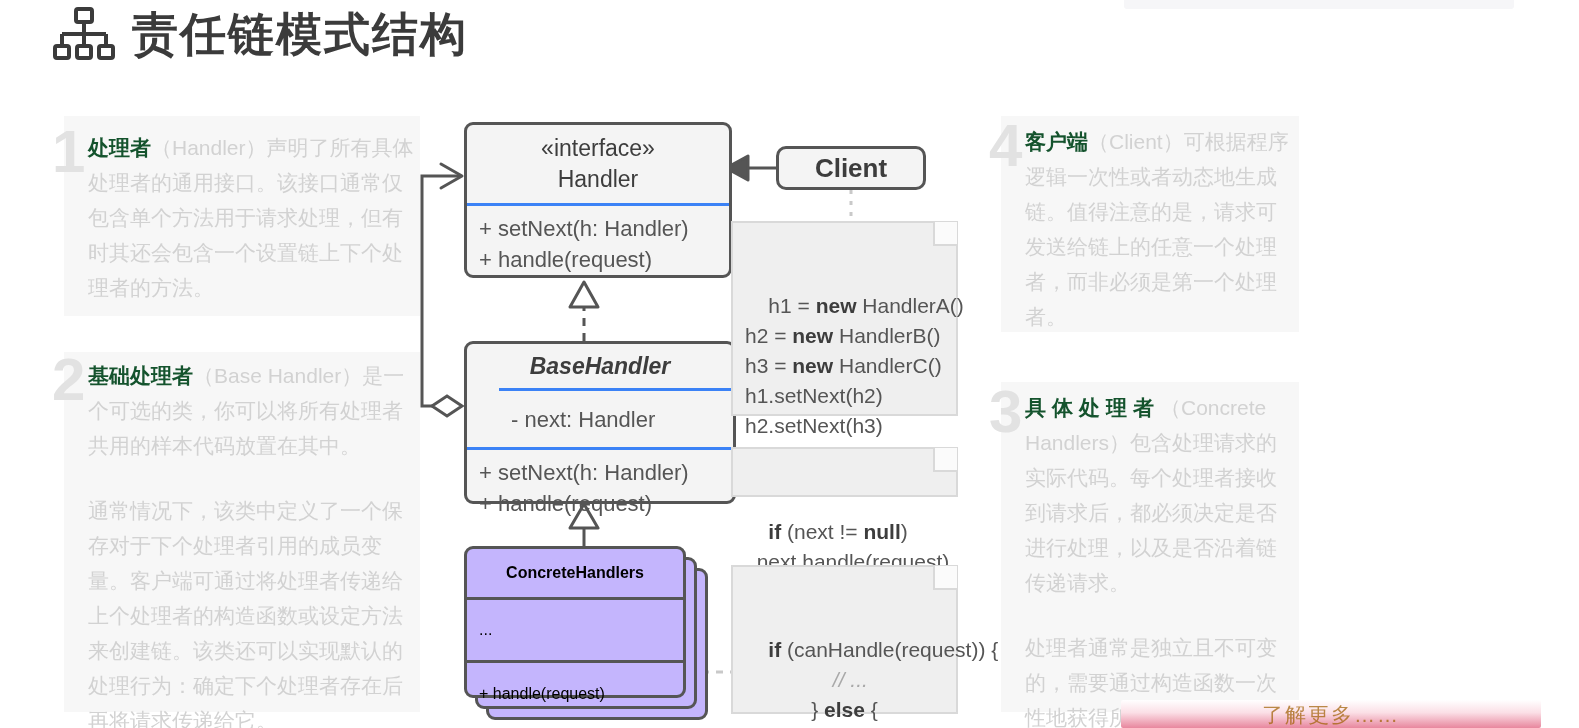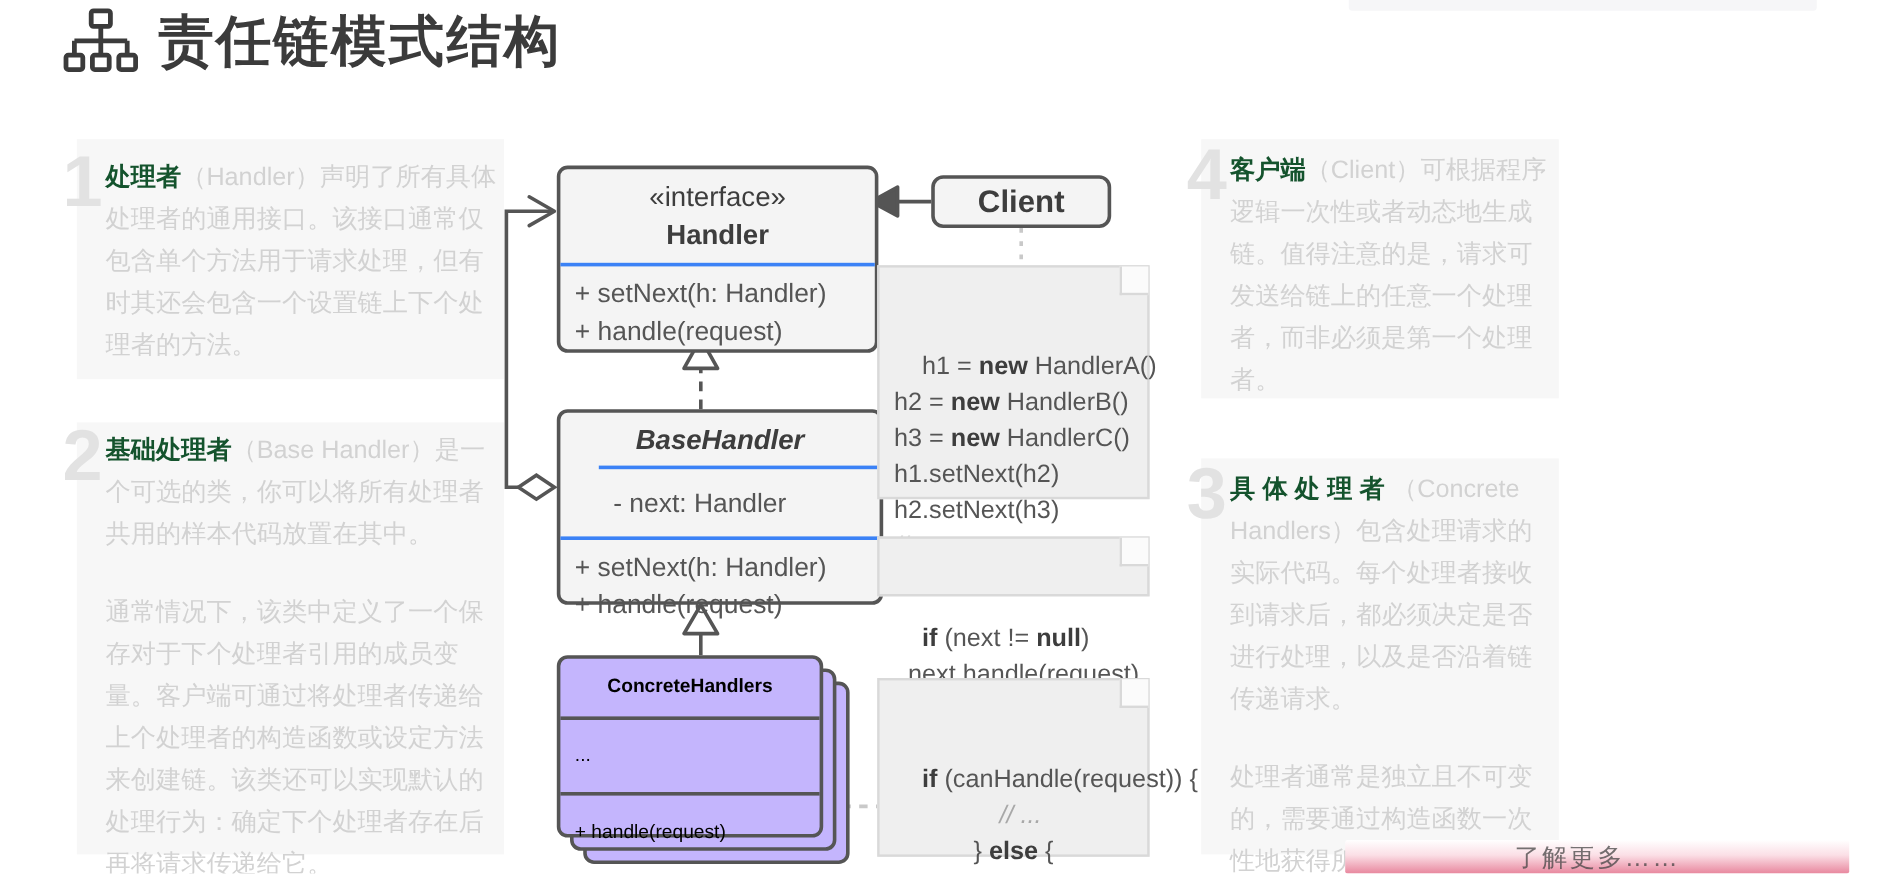--- a/index.html
+++ b/index.html
@@ -46,21 +46,21 @@
   .b3 .lead{letter-spacing:6px;}
 
   
   .uml{position:absolute;background:#f4f4f4;border:3px solid #555;
     border-radius:9px;box-sizing:border-box;}
   .uml .sec{padding:7px 12px;}
   .uml .sec+.sec{border-top:3px solid #3b82f6;}
   .uml .ttl{text-align:center;font-size:23px;color:#3d3d3d;line-height:31px;}
   .uml .row{font-size:22px;color:#555;line-height:31px;white-space:nowrap;}
 
-  #handler-box{left:464px;top:138px;width:268px;height:156px;}
+  #handler-box{left:464px;top:122px;width:268px;height:156px;}
   #handler-box .sec.hd{height:78px;display:flex;flex-direction:column;
     justify-content:center;padding:0;}
   #basehandler-box{left:464px;top:341px;width:272px;height:163px;}
   #basehandler-box .ttl{font-style:italic;font-weight:700;}
   #basehandler-box .sec.hd{height:44px;display:flex;align-items:center;
     justify-content:center;padding:0;}
   #basehandler-box .sec.attr{height:42px;display:flex;align-items:center;margin-left:32px;}
 
   
   .stack{position:absolute;left:464px;top:546px;width:246px;height:166px;}
@@ -92,21 +92,21 @@
   #note-concrete{left:731px;top:565px;width:227px;height:149px;text-align:center;}
 
   .svg-layer{position:absolute;left:0;top:0;width:1579px;height:728px;
     pointer-events:none;}
 
   
   .banner{position:absolute;left:1121px;top:700px;width:420px;height:28px;
     background:linear-gradient(180deg,#ffffff 0%,#fbdfe6 45%,#e8879e 100%);
     border-radius:2px;}
   .banner-text{position:absolute;left:1121px;top:702px;width:420px;height:26px;
-    display:flex;align-items:center;justify-content:center;color:#404040;
+    display:flex;align-items:center;justify-content:center;color:#a16207;
     font-size:21px;letter-spacing:2px;opacity:.72;}
 </style>
 </head>
 <body>
 
 <div class="stage">
 
   <div class="top-strip"></div>
 
   <div class="title-row">
@@ -175,21 +175,21 @@
     <circle cx="666" cy="482" r="6" fill="none" stroke="#c9c9c9" stroke-width="3"></circle>
     <line x1="674" y1="482" x2="731" y2="482" stroke="#c9c9c9" stroke-width="3" stroke-dasharray="7 7"></line>
 
     <circle cx="666" cy="672" r="6" fill="none" stroke="#c9c9c9" stroke-width="3"></circle>
     <line x1="674" y1="672" x2="731" y2="672" stroke="#c9c9c9" stroke-width="3" stroke-dasharray="7 7"></line>
   </svg>
 
   <div class="uml" id="handler-box">
     <div class="sec hd">
       <div class="ttl">«interface»</div>
-      <div class="ttl nm" style="font-weight:700">Handler</div>
+      <div class="ttl nm" style="font-weight:400">Handler</div>
     </div>
     <div class="sec">
       <div class="row">+ setNext(h: Handler)</div>
       <div class="row">+ handle(request)</div>
     </div>
   </div>
 
   <div class="uml" id="basehandler-box">
     <div class="sec hd">
       <div class="ttl">BaseHandler</div>

